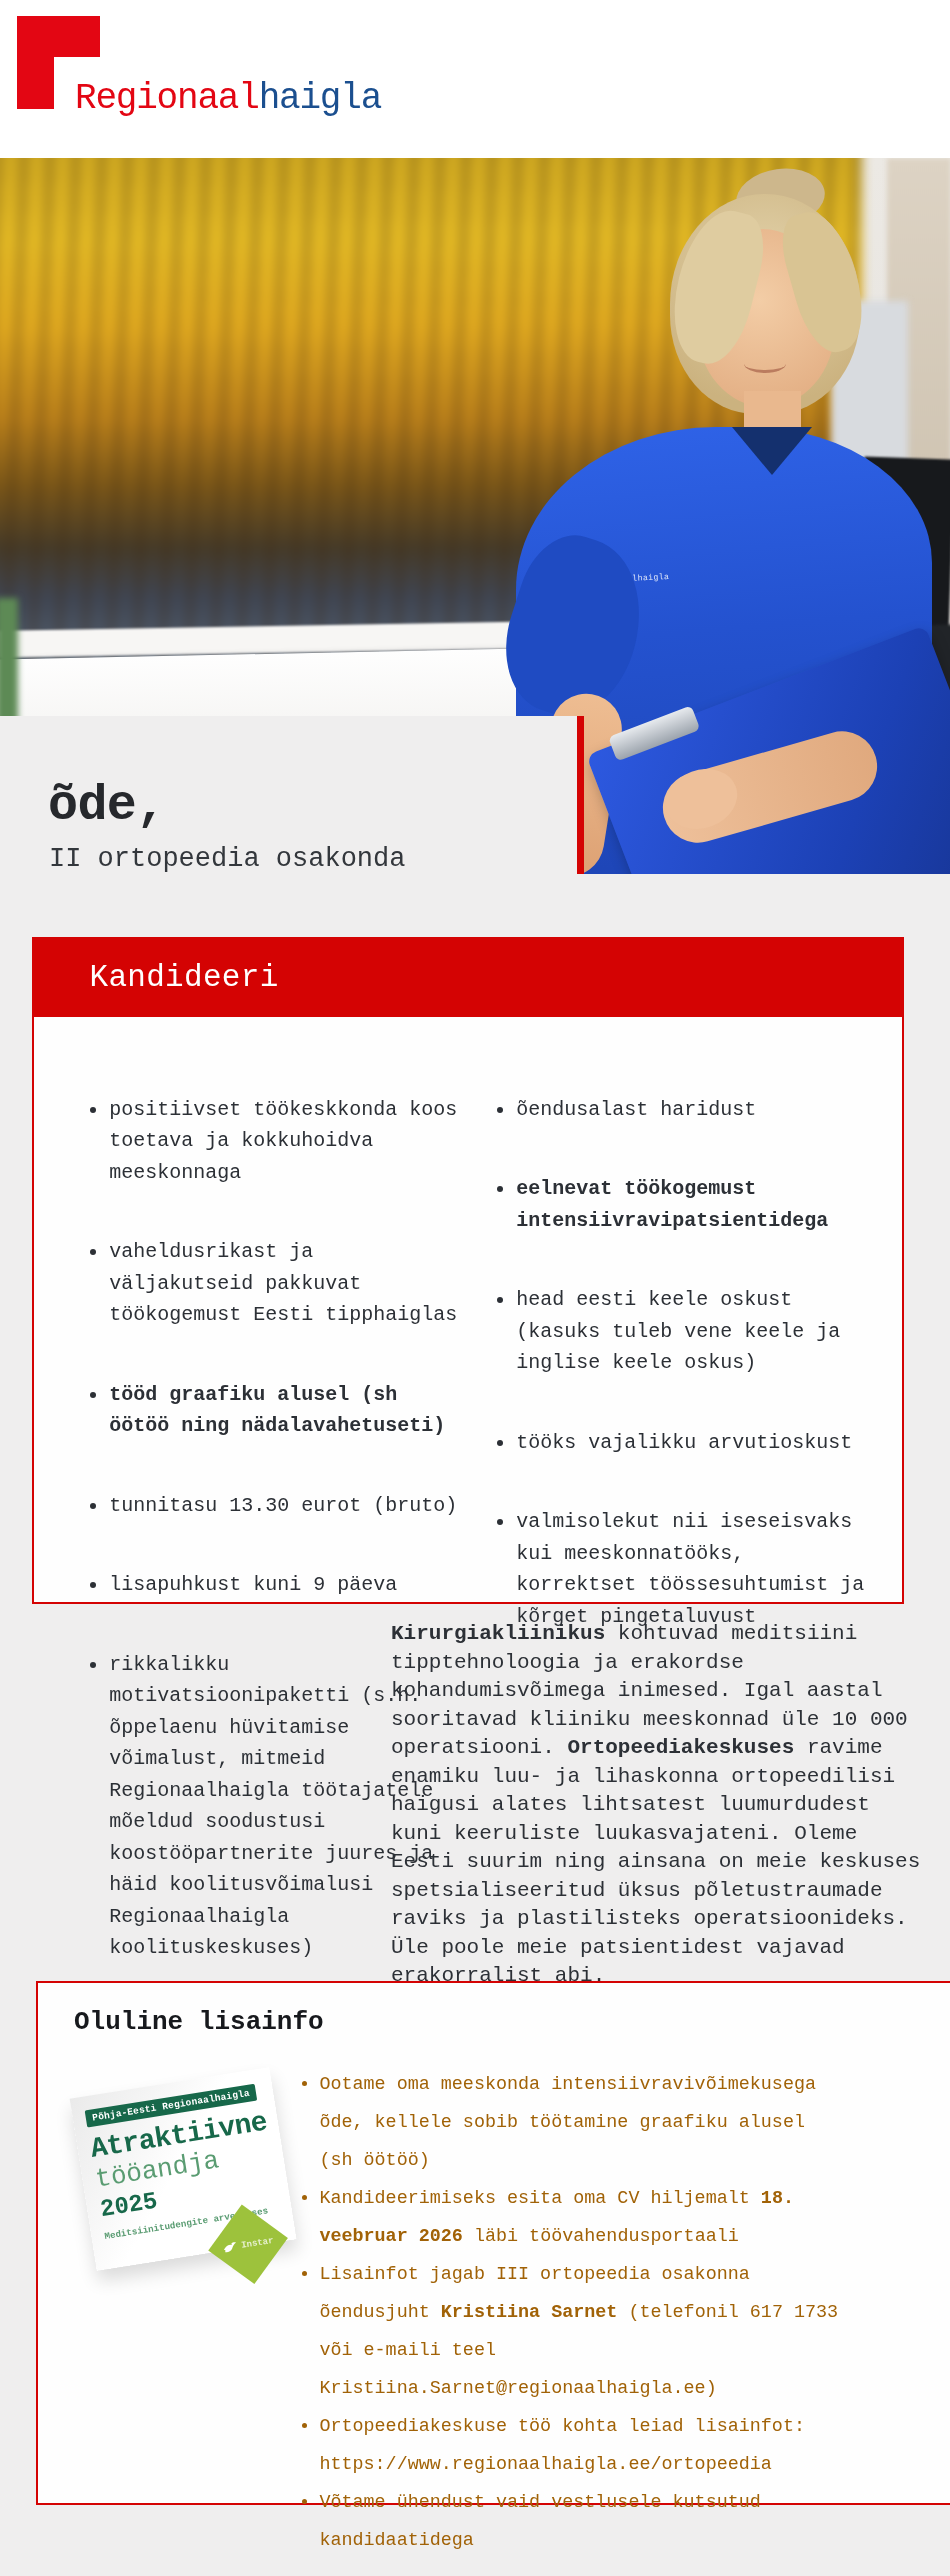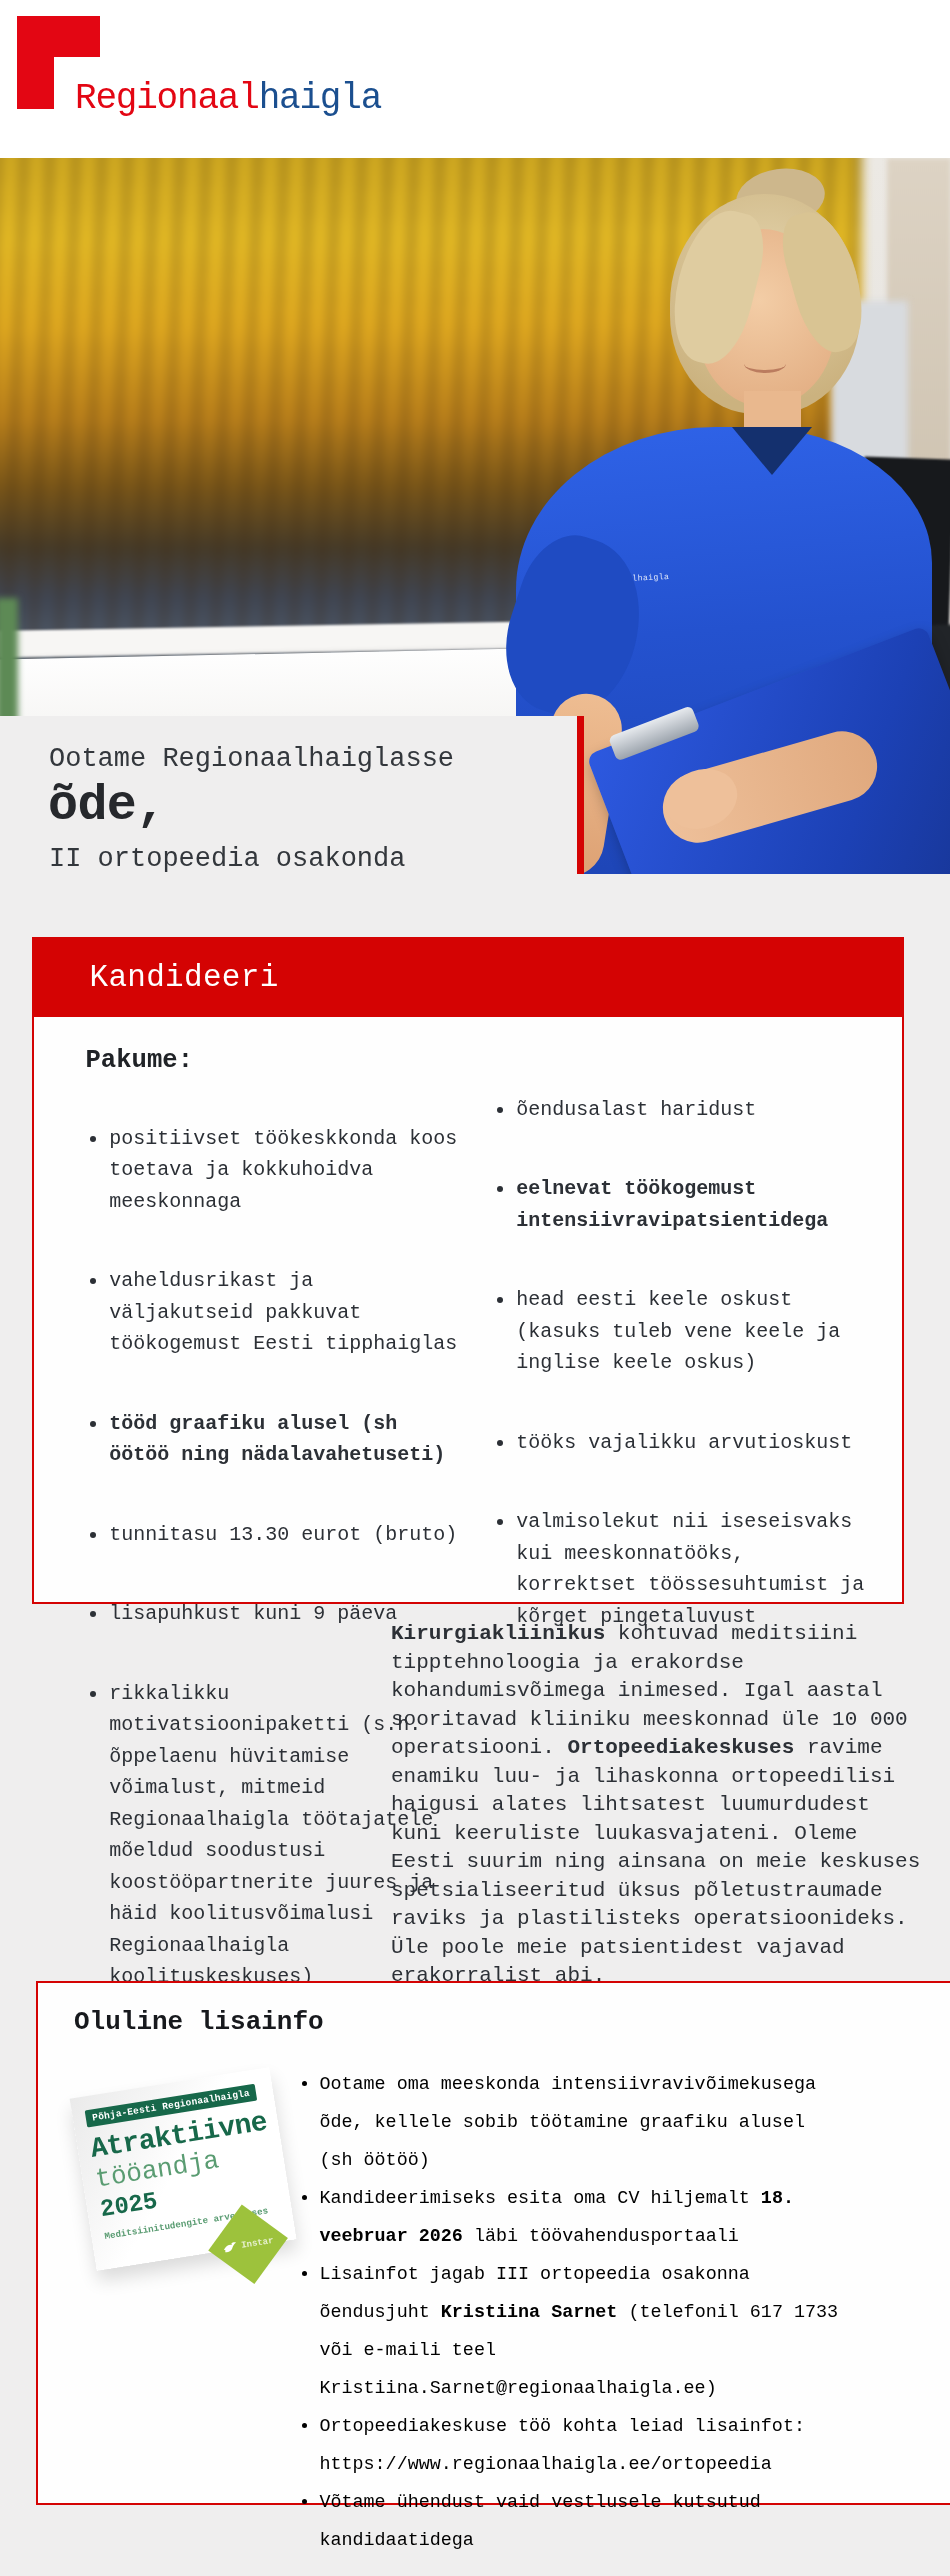--- a/index.html
+++ b/index.html
@@ -93,21 +93,21 @@
   .col ul li{padding-left:1.2px;margin-top:48px;}
 
   
   .about{left:391px;top:1620px;width:530px;margin:0;font-size:21px;line-height:28.5px;color:#2c3036;}
 
   
   .info{left:36px;top:1981px;width:931px;height:524px;background:#fefefe;box-sizing:border-box;
      border:2.4px solid var(--brand-red,#d40303);}
   .info h2{position:absolute;left:36px;top:24px;margin:0;font-size:26px;font-weight:700;color:#17191d;}
   .info ul{position:absolute;left:260px;top:83px;width:523px;margin:0;padding:0 0 0 21.4px;
-     font-size:18.4px;line-height:38px;color:#000000;}
+     font-size:18.4px;line-height:38px;color:#a16207;}
 
   
   .badge-wrap{position:absolute;left:34px;top:89px;width:220px;height:196px;}
   .badge{position:absolute;left:9.5px;top:9.5px;width:178px;padding:14.3px 10.7px 27px 13px;
      transform:rotate(-9deg);box-shadow:0 10.7px 18px rgba(0,0,0,.14);
      background:linear-gradient(128deg,#eaeaea 0%,#f5f5f5 26%,#ffffff 48%);}
   .badge-band{display:inline-block;background:var(--badge-green-dark,#17684a);color:#fff;
      font-size:9.5px;font-weight:700;padding:3px 6.5px;border-radius:1.8px;letter-spacing:0.2px;white-space:nowrap;}
   .badge-l1{font-size:28px;font-weight:700;color:var(--badge-green-dark,#17684a);letter-spacing:-0.6px;margin-top:7.1px;}
   .badge-l2{font-size:26px;font-weight:400;color:var(--badge-green-mid,#5a9c72);margin-top:0px;}
@@ -162,31 +162,29 @@
     <div class="abs forearm-down"></div>
     <div class="abs clipboard">
       <div class="clip-metal"></div>
     </div>
     <div class="abs forearm-cross"></div>
     <div class="abs hand"></div>
 
     <div class="abs hero-overlay"></div>
   </div>
 
-  <div class="abs hero-line1">Ootame Regionaalhaiglasse</div>
   <div class="abs hero-line2">õde,</div>
   <div class="abs hero-line3">II ortopeedia osakonda</div>
 
   <section class="abs apply">
     <div class="apply-band">
       <h2>Kandideeri</h2>
     </div>
     <div class="apply-body">
       <div class="col col-left">
-        <h3>Pakume:</h3>
         <ul>
             <li><span>positiivset töökeskkonda koos toetava ja kokkuhoidva meeskonnaga</span></li>
             <li><span>vaheldusrikast ja väljakutseid pakkuvat töökogemust Eesti tipphaiglas</span></li>
             <li><span class="b">tööd graafiku alusel (sh öötöö ning nädalavahetuseti)</span></li>
             <li><span>tunnitasu 13.30 eurot (bruto)</span></li>
             <li><span>lisapuhkust kuni 9 päeva</span></li>
             <li><span>rikkalikku motivatsioonipaketti (s.h. õppelaenu hüvitamise võimalust, mitmeid Regionaalhaigla töötajatele mõeldud soodustusi koostööpartnerite juures ja häid koolitusvõimalusi Regionaalhaigla koolituskeskuses)</span></li>
           </ul>
       </div>
       <div class="col col-right">

